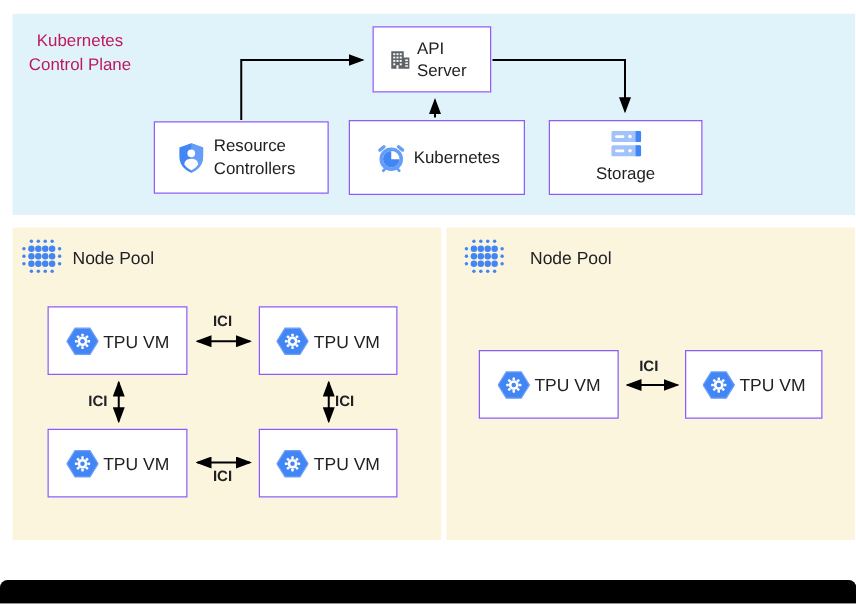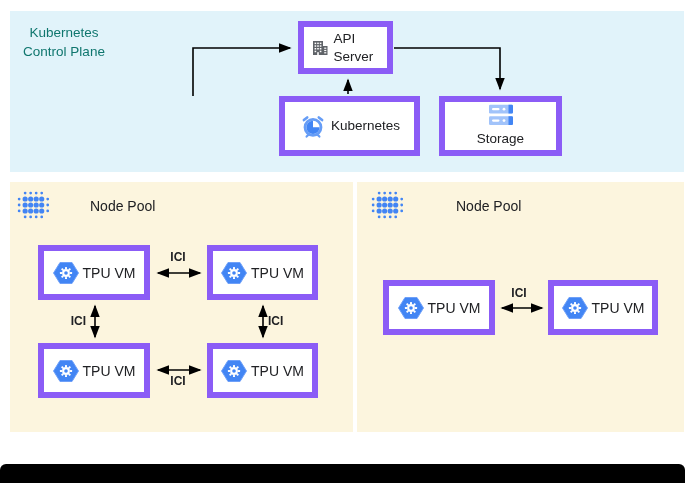--- a/index.html
+++ b/index.html
@@ -7,27 +7,27 @@
     position:relative;width:685px;height:483px;background:#fff;overflow:hidden;
     font-family:"Liberation Sans","DejaVu Sans",sans-serif;color:#202124;
   }
   .panel{position:absolute;}
   .panel.cp{left:10px;top:11px;width:674px;height:161px;background:#E1F3FA;}
   .panel.np-left{left:10px;top:182px;width:343px;height:250px;background:#FCF5DE;}
   .panel.np-right{left:357px;top:182px;width:327px;height:250px;background:#FCF5DE;}
 
   .cp-title{
     position:absolute;left:12px;top:23px;width:104px;text-align:center;
-    font-size:13.5px;line-height:19px;color:#0f766e;z-index:4;
+    font-size:13.5px;line-height:19px;color:#be185d;z-index:4;
   }
 
   .wires{position:absolute;left:0;top:0;width:685px;height:483px;z-index:1;pointer-events:none;}
 
   .box{
-    position:absolute;background:#fff;border:6px solid #8b5cf6;box-sizing:border-box;
+    position:absolute;background:#fff;border:1px solid #8b5cf6;box-sizing:border-box;
     display:flex;align-items:center;justify-content:center;gap:4px;z-index:2;
   }
   .box .lbl{font-size:13.5px;line-height:18px;color:#202124;}
   .box-api{left:298px;top:21px;width:95px;height:53px;}
   .box-api .lbl{width:48px;}
   .box-rc{left:123px;top:97px;width:140px;height:58px;}
   .box-rc .lbl{width:76px;}
   .box-sched{left:279px;top:96px;width:141px;height:60px;}
   .box-stor{left:439px;top:96px;width:123px;height:60px;flex-direction:column;}
 
@@ -36,21 +36,21 @@
   .tpu-a{left:38px;top:245px;}
   .tpu-b{left:207px;top:245px;width:111px;}
   .tpu-c{left:38px;top:343px;}
   .tpu-d{left:207px;top:343px;width:111px;}
   .tpu-e{left:383px;top:280px;}
   .tpu-f{left:548px;top:280px;width:110px;}
 
   .np-icon{position:absolute;width:35px;height:34px;z-index:2;}
   .np-icon.lft{left:15px;top:188px;}
   .np-icon.rgt{left:369px;top:188px;}
-  .np-label{position:absolute;font-size:14px;color:#202124;z-index:2;margin-left:32px;}
+  .np-label{position:absolute;font-size:14px;color:#202124;z-index:2;}
   .np-label.lft{left:58px;top:198px;}
   .np-label.rgt{left:424px;top:198px;}
 
   .ici{position:absolute;font-size:12px;color:#202124;z-index:3;width:36px;font-weight:bold;}
   .ici.c{text-align:center;}
   .ici-ht{left:160px;top:250px;}
   .ici-hb{left:160px;top:374px;}
   .ici-vl{left:60px;top:314px;width:26px;text-align:right;}
   .ici-vr{left:268px;top:314px;width:26px;text-align:left;}
   .ici-rp{left:501px;top:286px;}
@@ -193,20 +193,26 @@
 
   <div class="cp-title">Kubernetes Control Plane</div>
 
   <div class="box box-api">
     <svg class="ic" width="20" height="20">
         <use href="#sym-building"></use>
       </svg>
     <span class="lbl">API Server</span>
   </div>
 
+  <div class="box box-rc">
+    <svg class="ic" width="28" height="28">
+        <use href="#sym-shield"></use>
+      </svg>
+    <span class="lbl">Resource Controllers</span>
+  </div>
 
   <div class="box box-sched">
     <svg class="ic" width="28" height="28">
         <use href="#sym-clock"></use>
       </svg>
     <span class="lbl">Kubernetes</span>
   </div>
 
   <div class="box box-stor">
     <svg class="ic" width="24" height="22">

